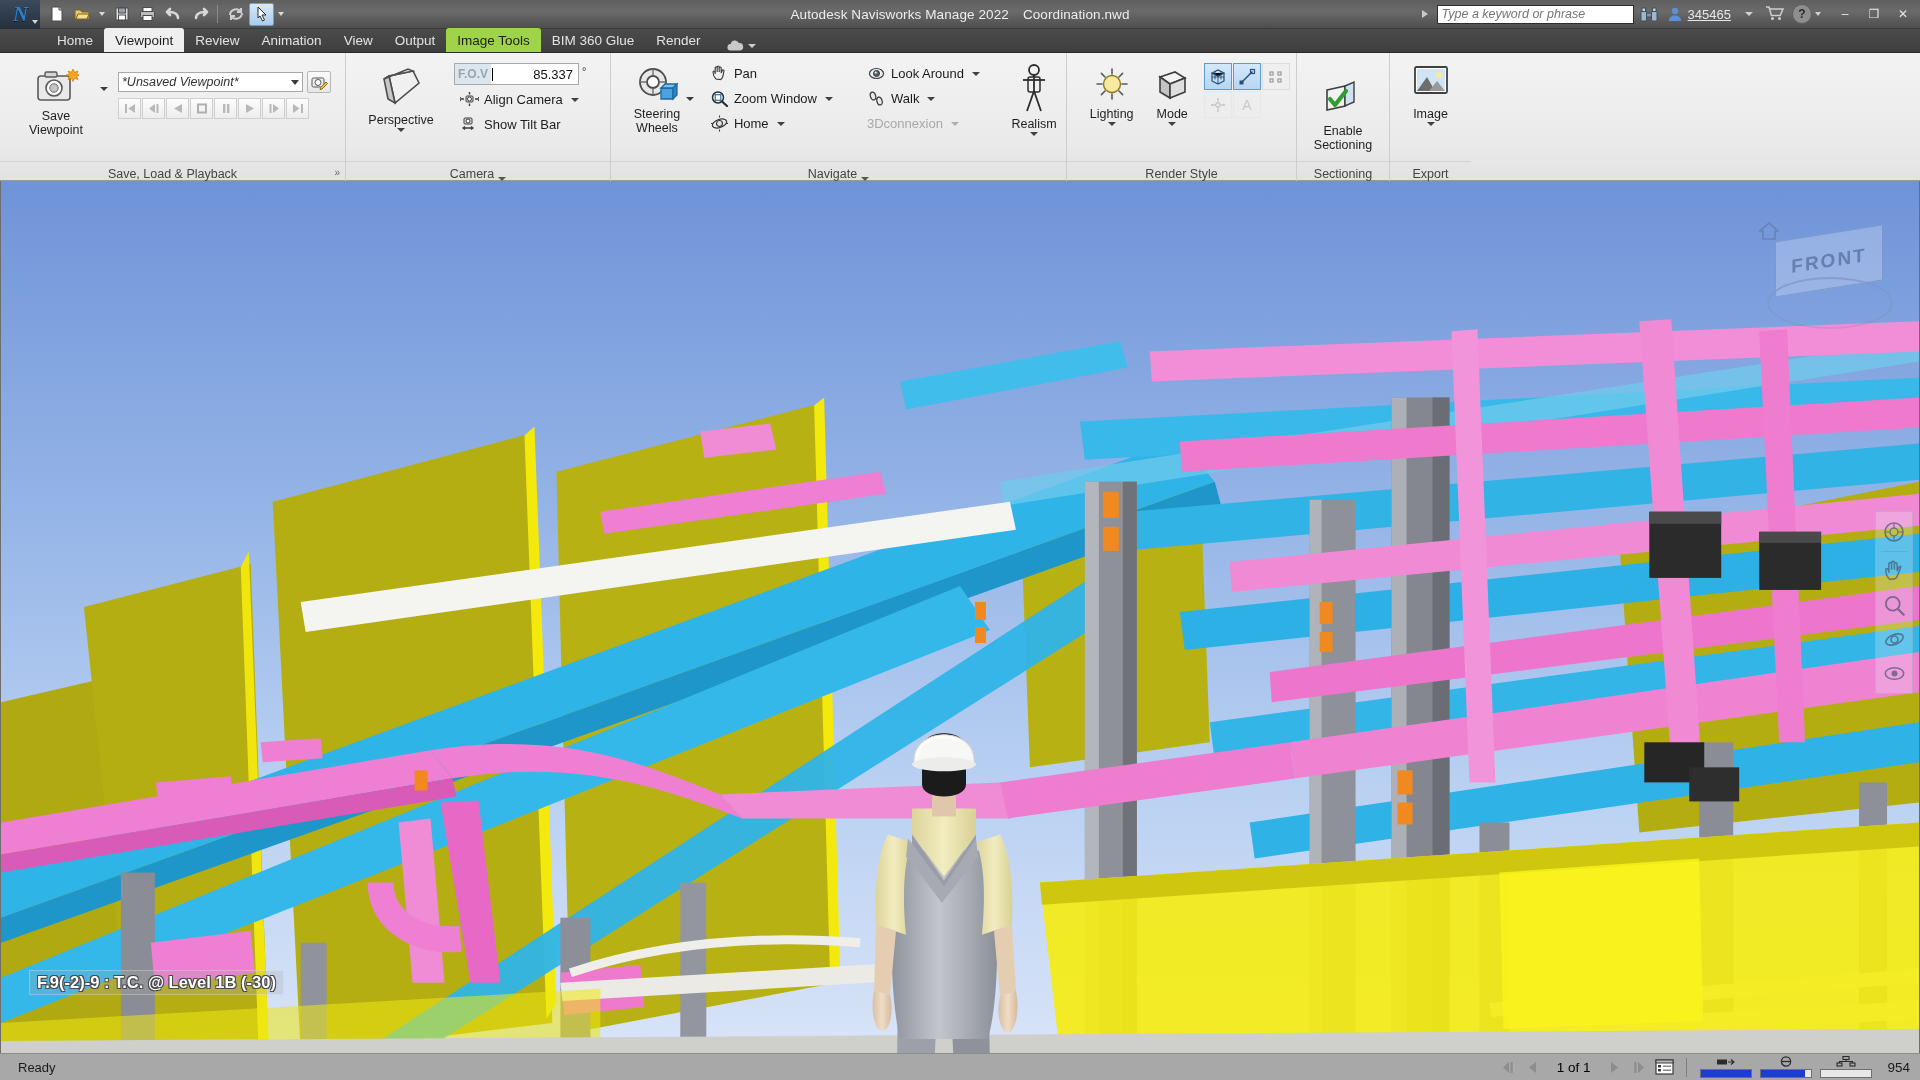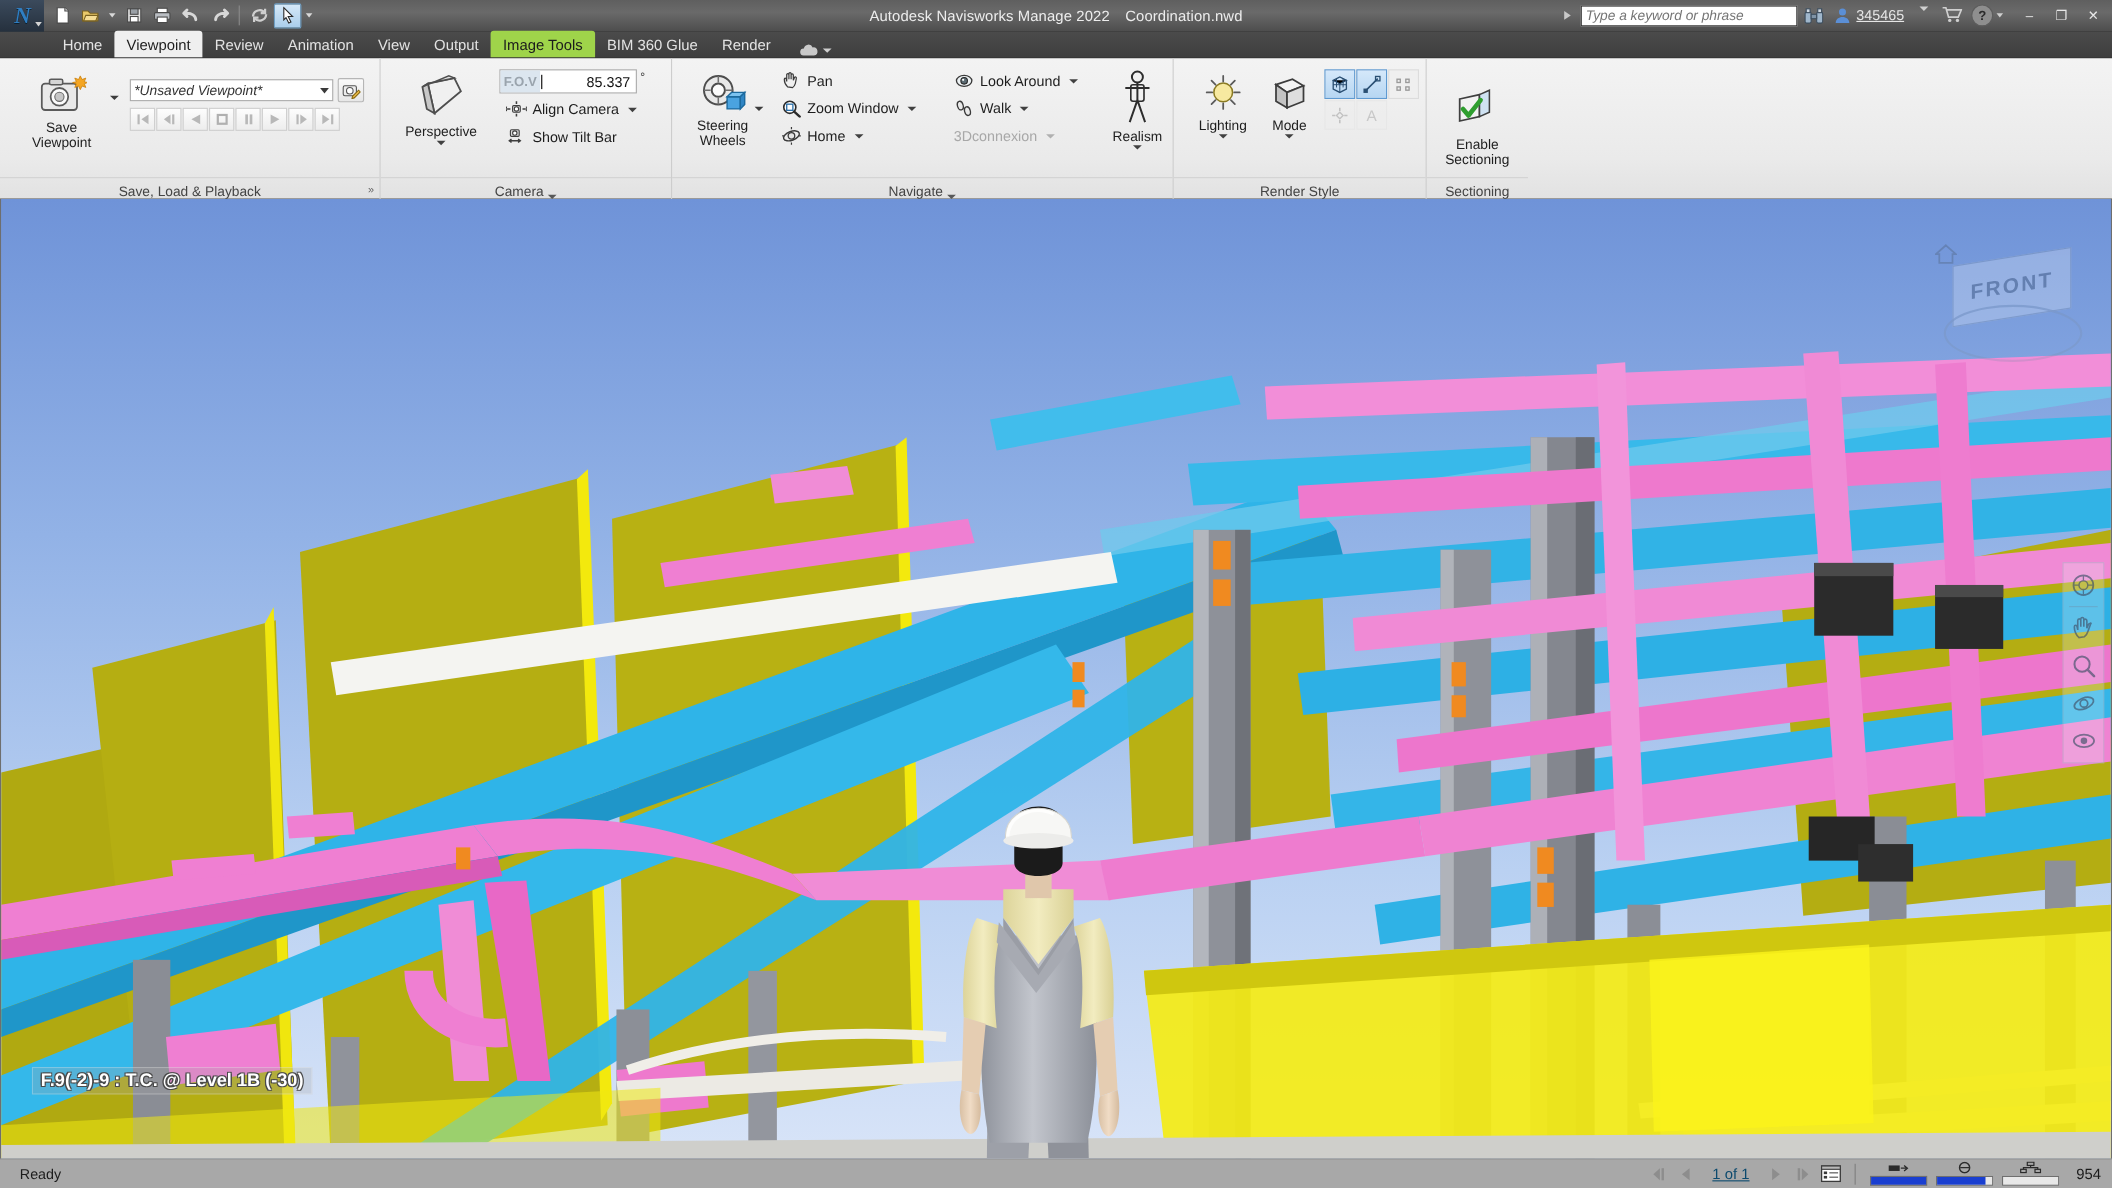--- a/index.html
+++ b/index.html
@@ -57,21 +57,21 @@
   .infocaret{ width:0;height:0;border-top:4.5px solid transparent;border-bottom:4.5px solid transparent;border-left:6px solid #c9c9c9;margin:0 9px 0 2px;}
   .searchbox{
     width:197px;height:19px;background:#fff;border:1px solid #2d2d2d;
     display:flex;align-items:center;padding:0 4px;
   }
   .searchbox input{
     border:0;outline:0;width:100%;font-style:italic;font-size:12.5px;color:#777;
     font-family:"Liberation Sans", sans-serif; background:transparent;
   }
   .binoc{ width:24px;height:20px;display:flex;align-items:center;justify-content:center;margin-left:3px;cursor:pointer;}
-  .userchip{ display:flex;align-items:flex-start;gap:5px;margin-left:6px;color:#e6e6e6;font-size:13px;cursor:pointer;text-decoration:underline;}
+  .userchip{ display:flex;align-items:center;gap:5px;margin-left:6px;color:#e6e6e6;font-size:13px;cursor:pointer;text-decoration:underline;}
   .chipcaret{ width:0;height:0;border-left:4px solid transparent;border-right:4px solid transparent;border-top:4.5px solid #d0d0d0;margin-left:9px;}
   .cart{ margin:0 8px 0 12px;cursor:pointer;}
   .helpbtn{ width:20px;height:20px;border-radius:50%;background:#8e8e8e;color:#2a2a2a;
     display:flex;align-items:center;justify-content:center;font-size:12px;font-weight:bold;cursor:pointer;border:1px solid #5d5d5d;}
   .helpcaret{ width:0;height:0;border-left:3.5px solid transparent;border-right:3.5px solid transparent;border-top:4px solid #cfcfcf;margin:0 8px 0 3px;}
   .wbtns{ display:flex;align-items:center;gap:1px;margin-left:2px;}
   .wbtn{ width:28px;height:22px;display:flex;align-items:center;justify-content:center;color:#e8e8e8;font-size:12px;cursor:pointer;}
 
   
   .tabstrip{
@@ -209,21 +209,21 @@
   
   .statusbar{
     height:27px; flex:0 0 27px; background:#a8a8a8;
     border-top:1px solid #8d8d8d;
     display:flex; align-items:center; padding:0 6px; color:#1b1b1b; font-size:13px;
   }
   .status-left{ padding-left:12px; }
   .status-right{ margin-left:auto; display:flex;align-items:center; gap:2px; }
   .navpg{ display:flex;align-items:center;gap:4px; }
   .navpg .arrow{ width:20px;height:20px;display:flex;align-items:center;justify-content:center;cursor:pointer;}
-  .pgtext{ padding:0 10px;font-size:13.5px;color:#0c4a6e;text-decoration:underline;}
+  .pgtext{ padding:0 10px;font-size:13.5px;color:#000000;}
   .sdiv{ width:1px;height:19px;background:#7e7e7e;margin:0 8px;}
   .meter{ display:flex;flex-direction:column;align-items:center;gap:2px;width:58px;}
   .meter .bar{ width:52px;height:9px;background:#e8e8e8;border:1px solid #6f6f6f;}
   .meter .fill{ height:100%;background:#1a3fd0; }
   .meter .mico{ height:11px;display:flex;align-items:center;justify-content:center;}
   .fps{ margin-left:10px;margin-right:4px;font-size:13.5px; }
   .sheeticon{ width:24px;height:20px;display:flex;align-items:center;justify-content:center;cursor:pointer;}
 </style>
 </head>
 <body>
@@ -647,20 +647,38 @@
             <path d="M10 19l5 6 11-14" fill="none" stroke="#2f9e2f" stroke-width="4.2" stroke-linecap="round" stroke-linejoin="round"></path>
           </svg>
           <div class="lbl"><span>Enable</span><br><span>Sectioning</span></div>
         </div>
       </div>
       <div class="ptitle">
         <span>Sectioning</span>
       </div>
     </div>
 
+    <div class="panel" style="width:82px;">
+      <div class="pbody" style="justify-content:center;padding-top:6px;">
+        <div class="bigbtn" style="width:70px;">
+          <svg width="44" height="42" viewBox="0 0 44 42">
+            <rect x="6" y="4" width="32" height="26" rx="1.5" fill="#fff" stroke="#3f3f3f" stroke-width="1.8"></rect>
+            <rect x="8" y="6" width="28" height="22" fill="#cfe5f5"></rect>
+            <circle cx="30" cy="12" r="3.2" fill="#f7e9a0"></circle>
+            <path d="M8 28 L18 14 L26 28 Z" fill="#6e6e6e"></path>
+            <path d="M20 28 L28 18 L36 28 Z" fill="#9a9a9a"></path>
+          </svg>
+          <div class="lbl">Image</div>
+          <div class="dcaret"></div>
+        </div>
+      </div>
+      <div class="ptitle">
+        <span>Export</span>
+      </div>
+    </div>
 
     <div style="flex:1;"></div>
   </div>
 
   <div class="viewport">
 
     <svg class="svgscene" viewBox="0 0 1920 870" preserveAspectRatio="none">
       <defs>
         <linearGradient id="sky" x1="0" y1="0" x2="0" y2="1">
           <stop offset="0" stop-color="#6f93d8"></stop>

